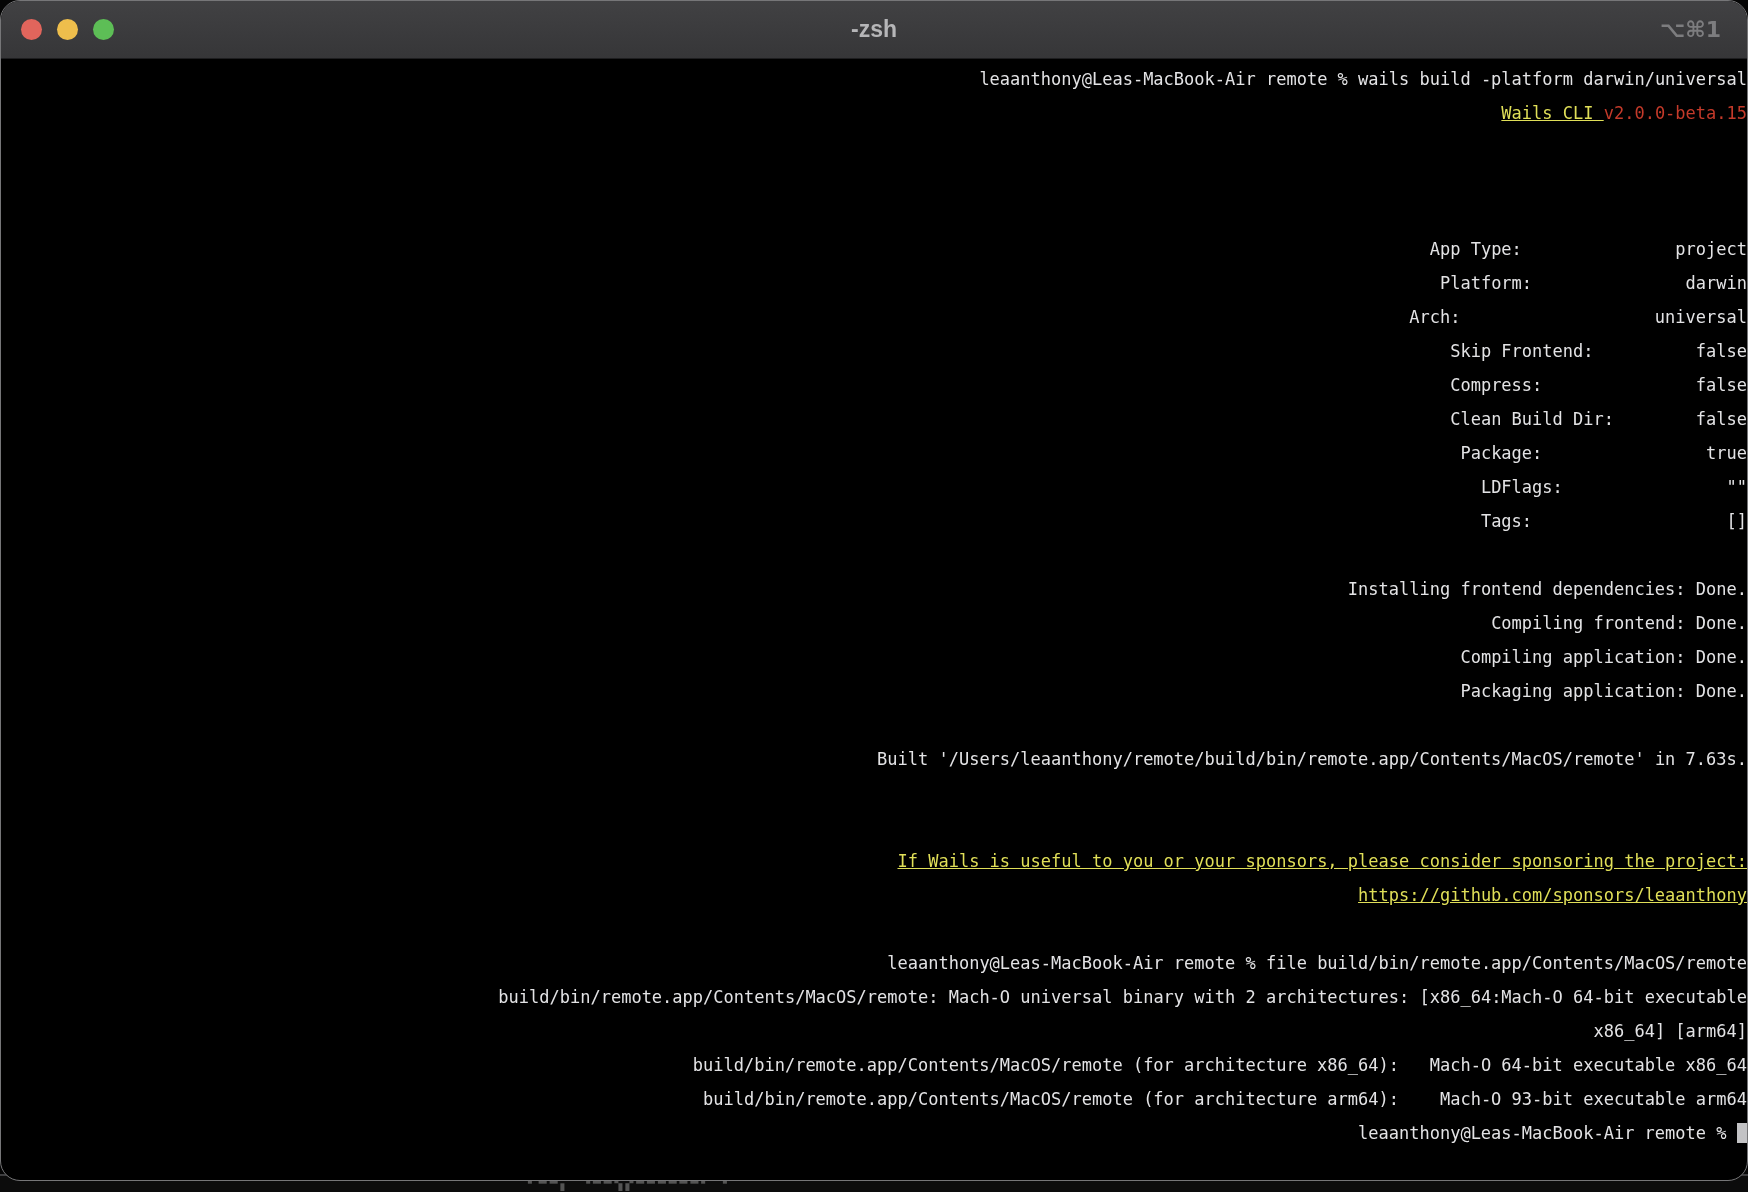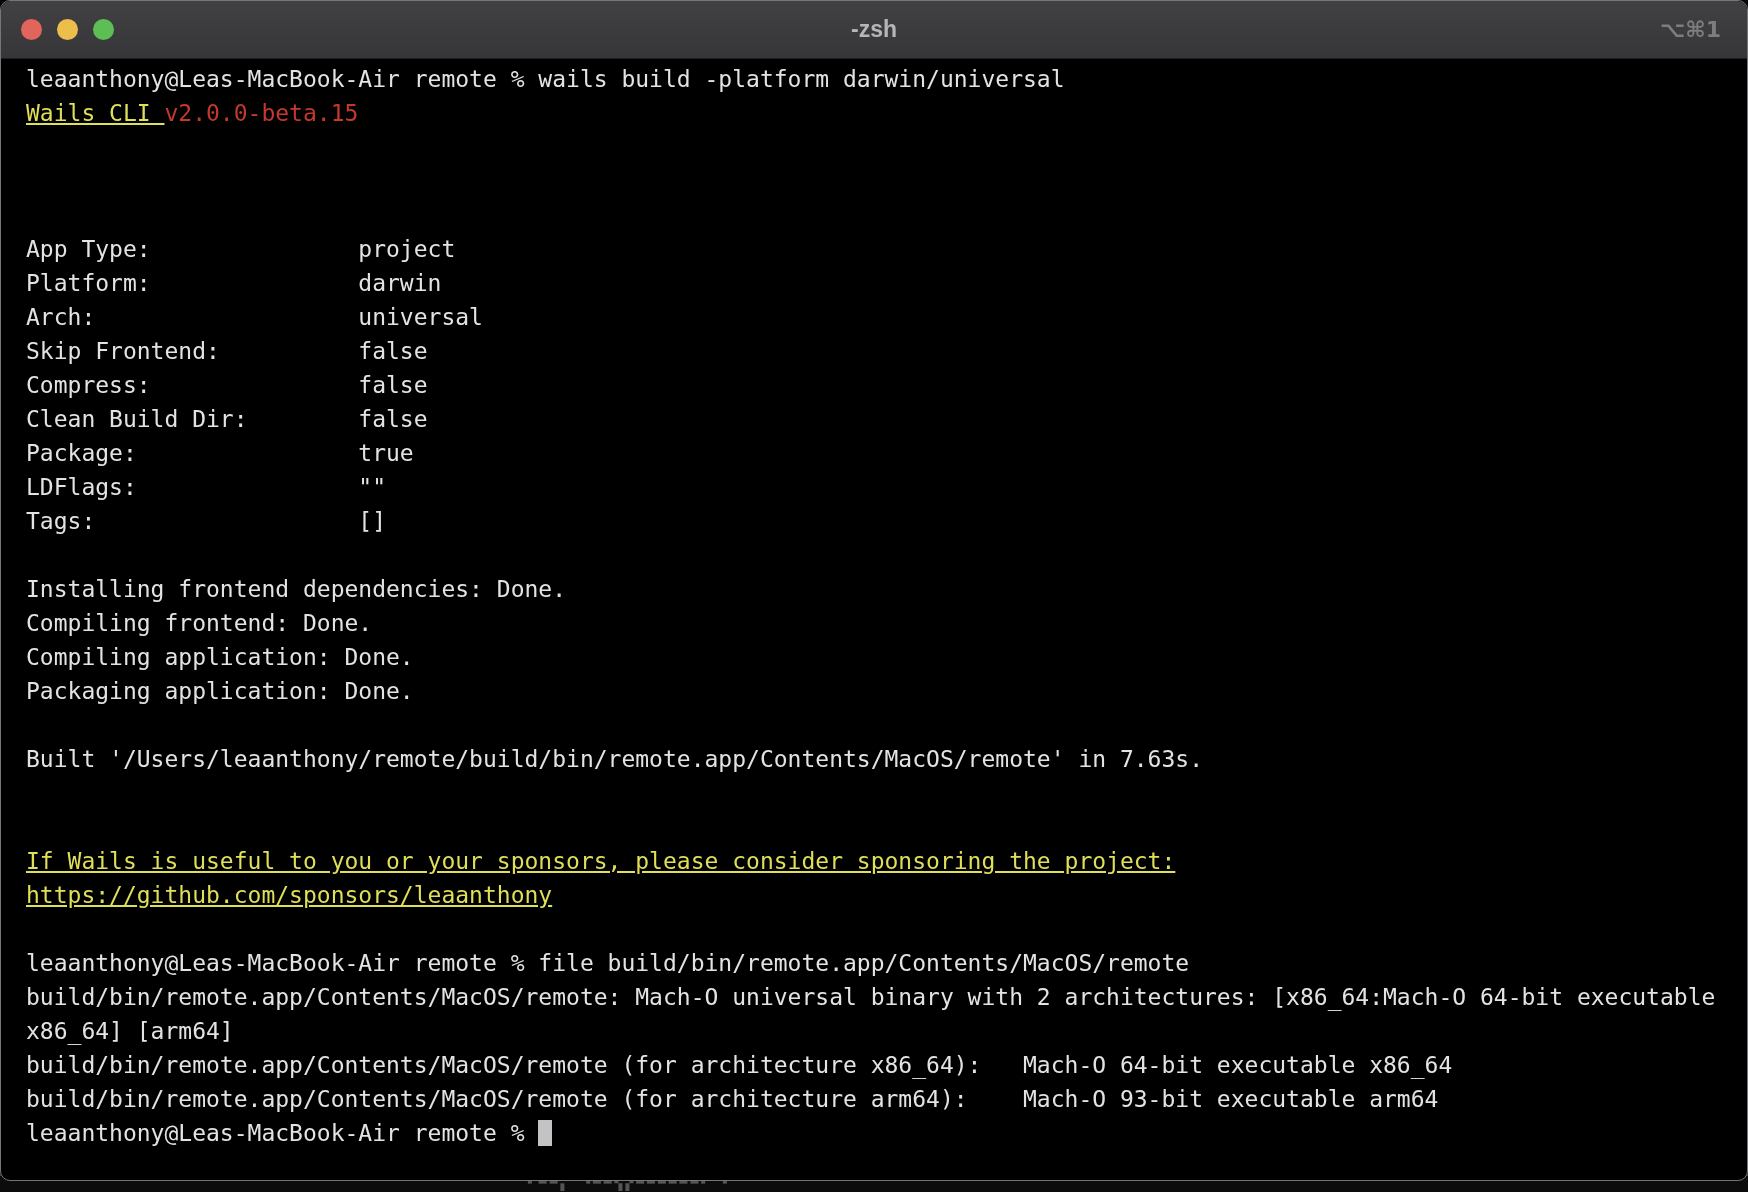--- a/index.html
+++ b/index.html
@@ -42,21 +42,21 @@
   
   .window {
     position: absolute;
     left: 0;
     top: 0;
     box-sizing: border-box;
     width: 1748px;
     height: 1181px;
     background: var(--terminal-bg);
     border: 1px solid #767678;
-    border-radius: 10px;
+    border-radius: 20px;
     overflow: hidden;
     z-index: 1;
   }
   .titlebar {
     position: relative;
     height: 57px;
     background: linear-gradient(#414143, #363638);
     border-bottom: 1px solid #1e1e20;
   }
   .traffic-lights {
@@ -95,23 +95,24 @@
     height: 100%;
     display: flex;
     align-items: center;
     font-family: "DejaVu Sans", "Liberation Sans", sans-serif;
     font-weight: 600;
     font-size: 22px;
     color: var(--shortcut-fg);
   }
   .terminal {
     padding: 3px 0 0 25px;
-    font-size: 23px;
+    font-size: 17px;
     line-height: 34px;
     color: var(--terminal-fg);
+    text-align: right;
   }
   .tline {
     white-space: pre;
     min-height: 34px;
   }
   .seg-fg     { color: var(--terminal-fg); }
   .seg-yellow { color: var(--ansi-yellow); text-decoration: underline; }
   .seg-red    { color: var(--ansi-red); }
   .cursor {
     background: var(--cursor);

